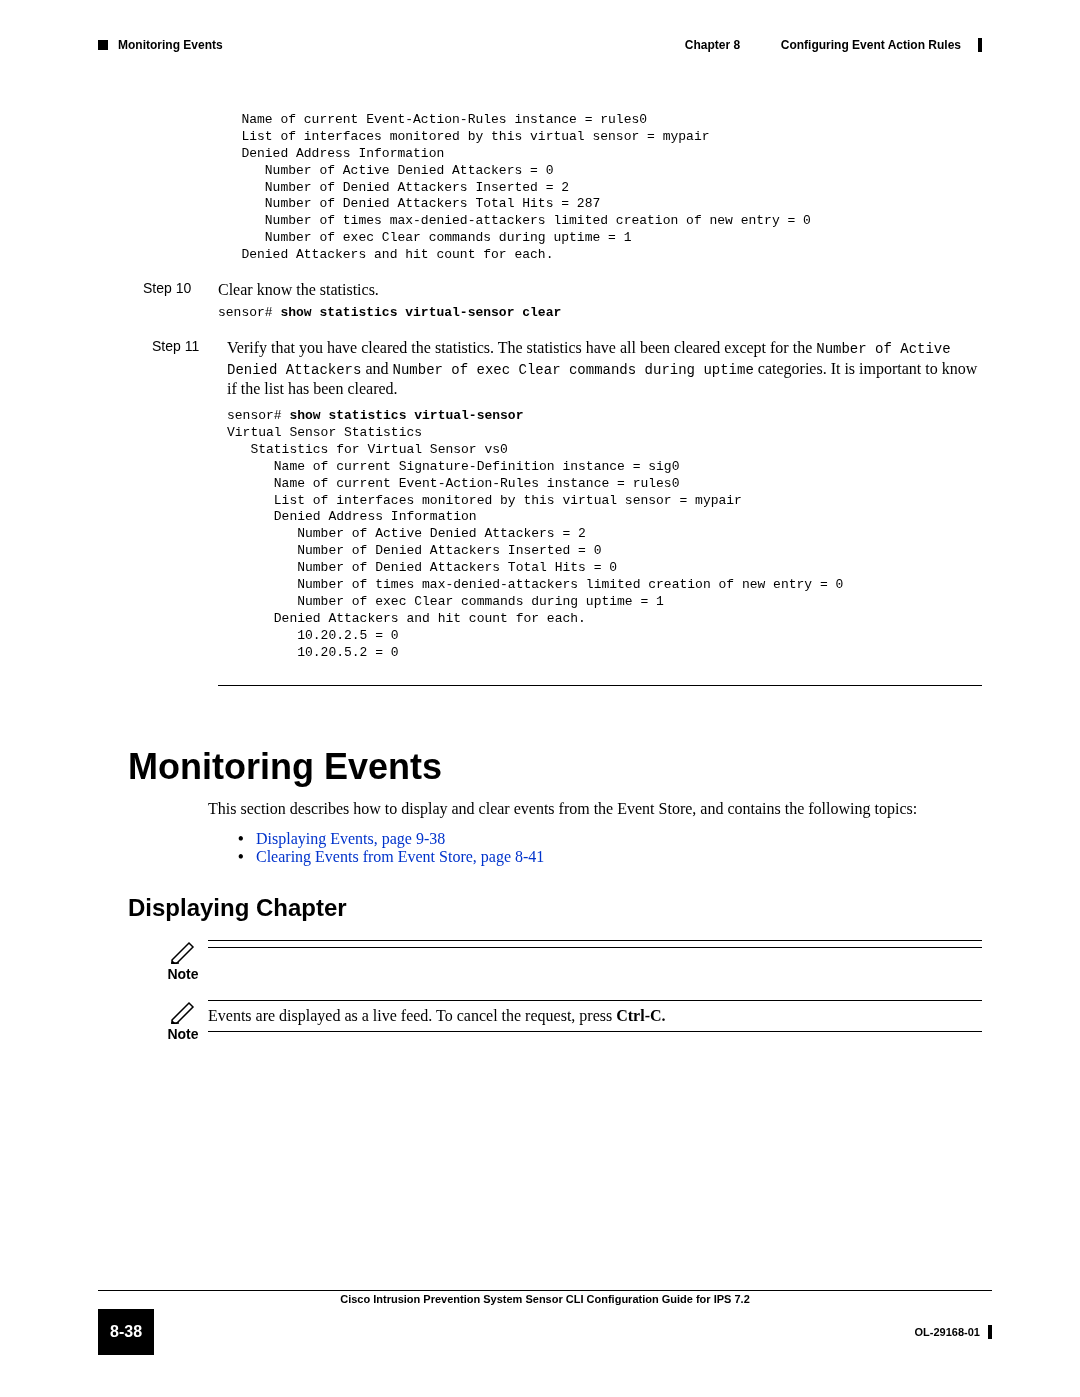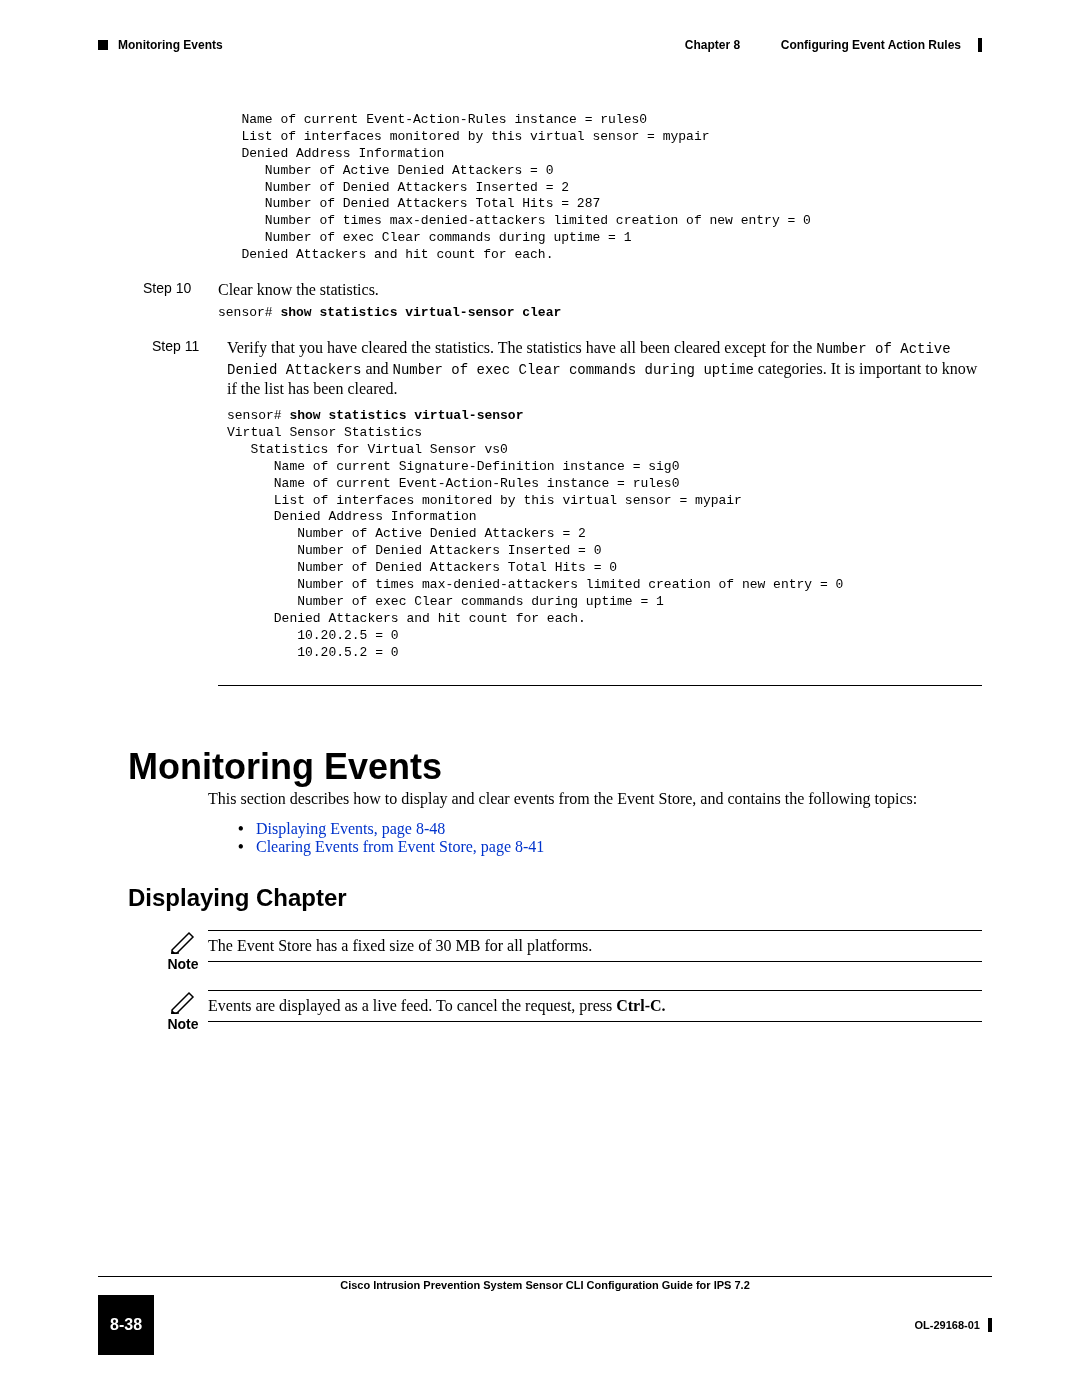--- a/index.html
+++ b/index.html
@@ -70,20 +70,21 @@
   }
   h2.section-h2 {
     font-family: Arial, Helvetica, sans-serif;
     font-weight: bold;
     font-size: 24px;
     margin-top: 28px;
     margin-left: 30px;
   }
   .body-text {
     font-size: 16px;
+    margin-top: 10px;
     margin-left: 110px;
     line-height: 1.35;
   }
   ul.link-list {
     margin-top: 10px;
     margin-left: 140px;
     list-style: none;
   }
   ul.link-list li::before {
     content: "•";
@@ -123,21 +124,21 @@
     font-family: Arial, Helvetica, sans-serif;
     font-size: 11px;
     font-weight: bold;
   }
   .page-badge {
     background: #000;
     color: #fff;
     font-family: Arial, Helvetica, sans-serif;
     font-weight: bold;
     font-size: 16px;
-    padding: 21px 12px;
+    padding: 14px 12px;
     margin-right: 12px;
   }
   .footer-title { flex: 1; }
   .footer-right { display: flex; align-items: center; gap: 8px; }
 </style>
 </head>
 <body>
 
 <div class="page">
   <div class="header-row">
@@ -196,38 +197,37 @@
          10.20.2.5 = 0
          10.20.5.2 = 0</div>
       </div>
     </div>
 
     <hr class="hr-thin" style="margin-left:120px;">
 
     <h1 class="section-h1">Monitoring Events</h1>
     <p class="body-text">This section describes how to display and clear events from the Event Store, and contains the following topics:</p>
     <ul class="link-list">
-      <li><a href="#">Displaying Events, page 8-48</a></li>
+      <li><a href="#">Displaying Events, page 9-38</a></li>
       <li><a href="#">Clearing Events from Event Store, page 8-41</a></li>
     </ul>
 
     <h2 class="section-h2">Displaying Chapter</h2>
 
     <div class="note-row">
       <div class="note-icon-col">
         <svg class="pencil-svg" viewBox="0 0 28 24">
           <path d="M3 20 L20 3 L24 7 L7 24 L3 24 Z" fill="none" stroke="#000" stroke-width="1.5"></path>
           <path d="M3 20 L3 24 L7 24" fill="#000"></path>
           <line x1="2" y1="23" x2="10" y2="23" stroke="#000" stroke-width="1.5"></line>
         </svg>
         <div class="note-label">Note</div>
       </div>
       <div class="note-body-col">
         <hr class="note-hr">
-        <div class="note-text">The Event Store has a fixed size of 30 MB for all platforms.</div>
         <hr class="note-hr-bottom">
       </div>
     </div>
 
     <div class="note-row">
       <div class="note-icon-col">
         <svg class="pencil-svg" viewBox="0 0 28 24">
           <path d="M3 20 L20 3 L24 7 L7 24 L3 24 Z" fill="none" stroke="#000" stroke-width="1.5"></path>
           <path d="M3 20 L3 24 L7 24" fill="#000"></path>
           <line x1="2" y1="23" x2="10" y2="23" stroke="#000" stroke-width="1.5"></line>

